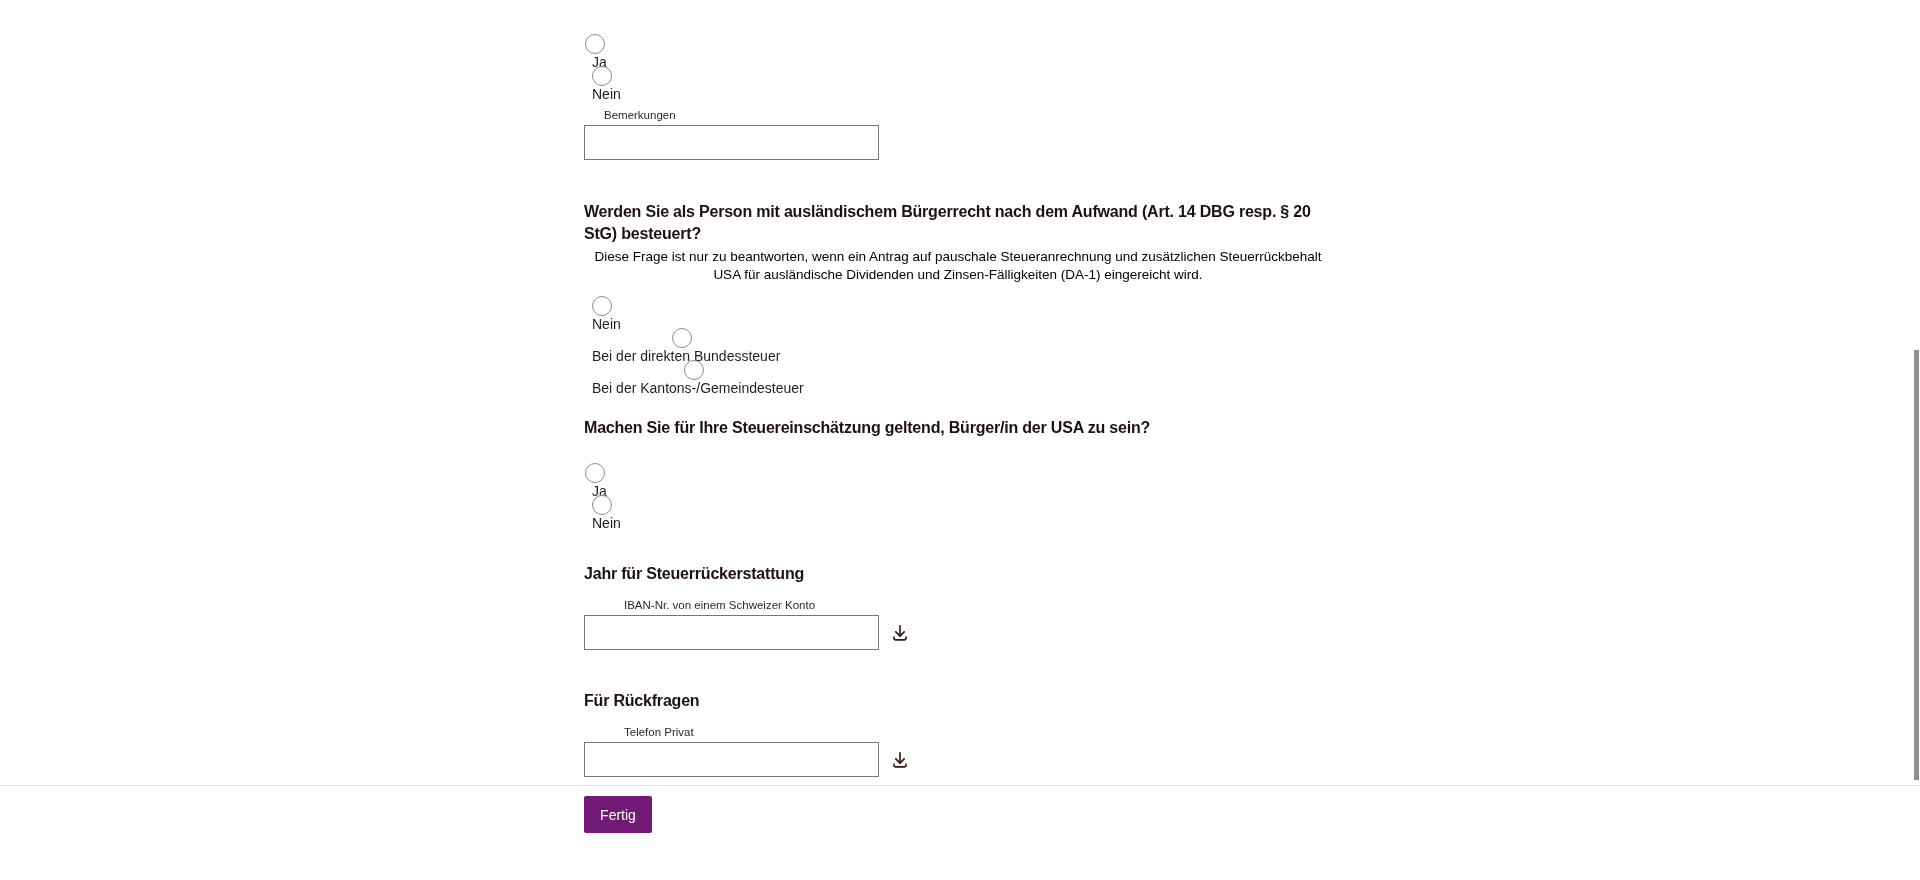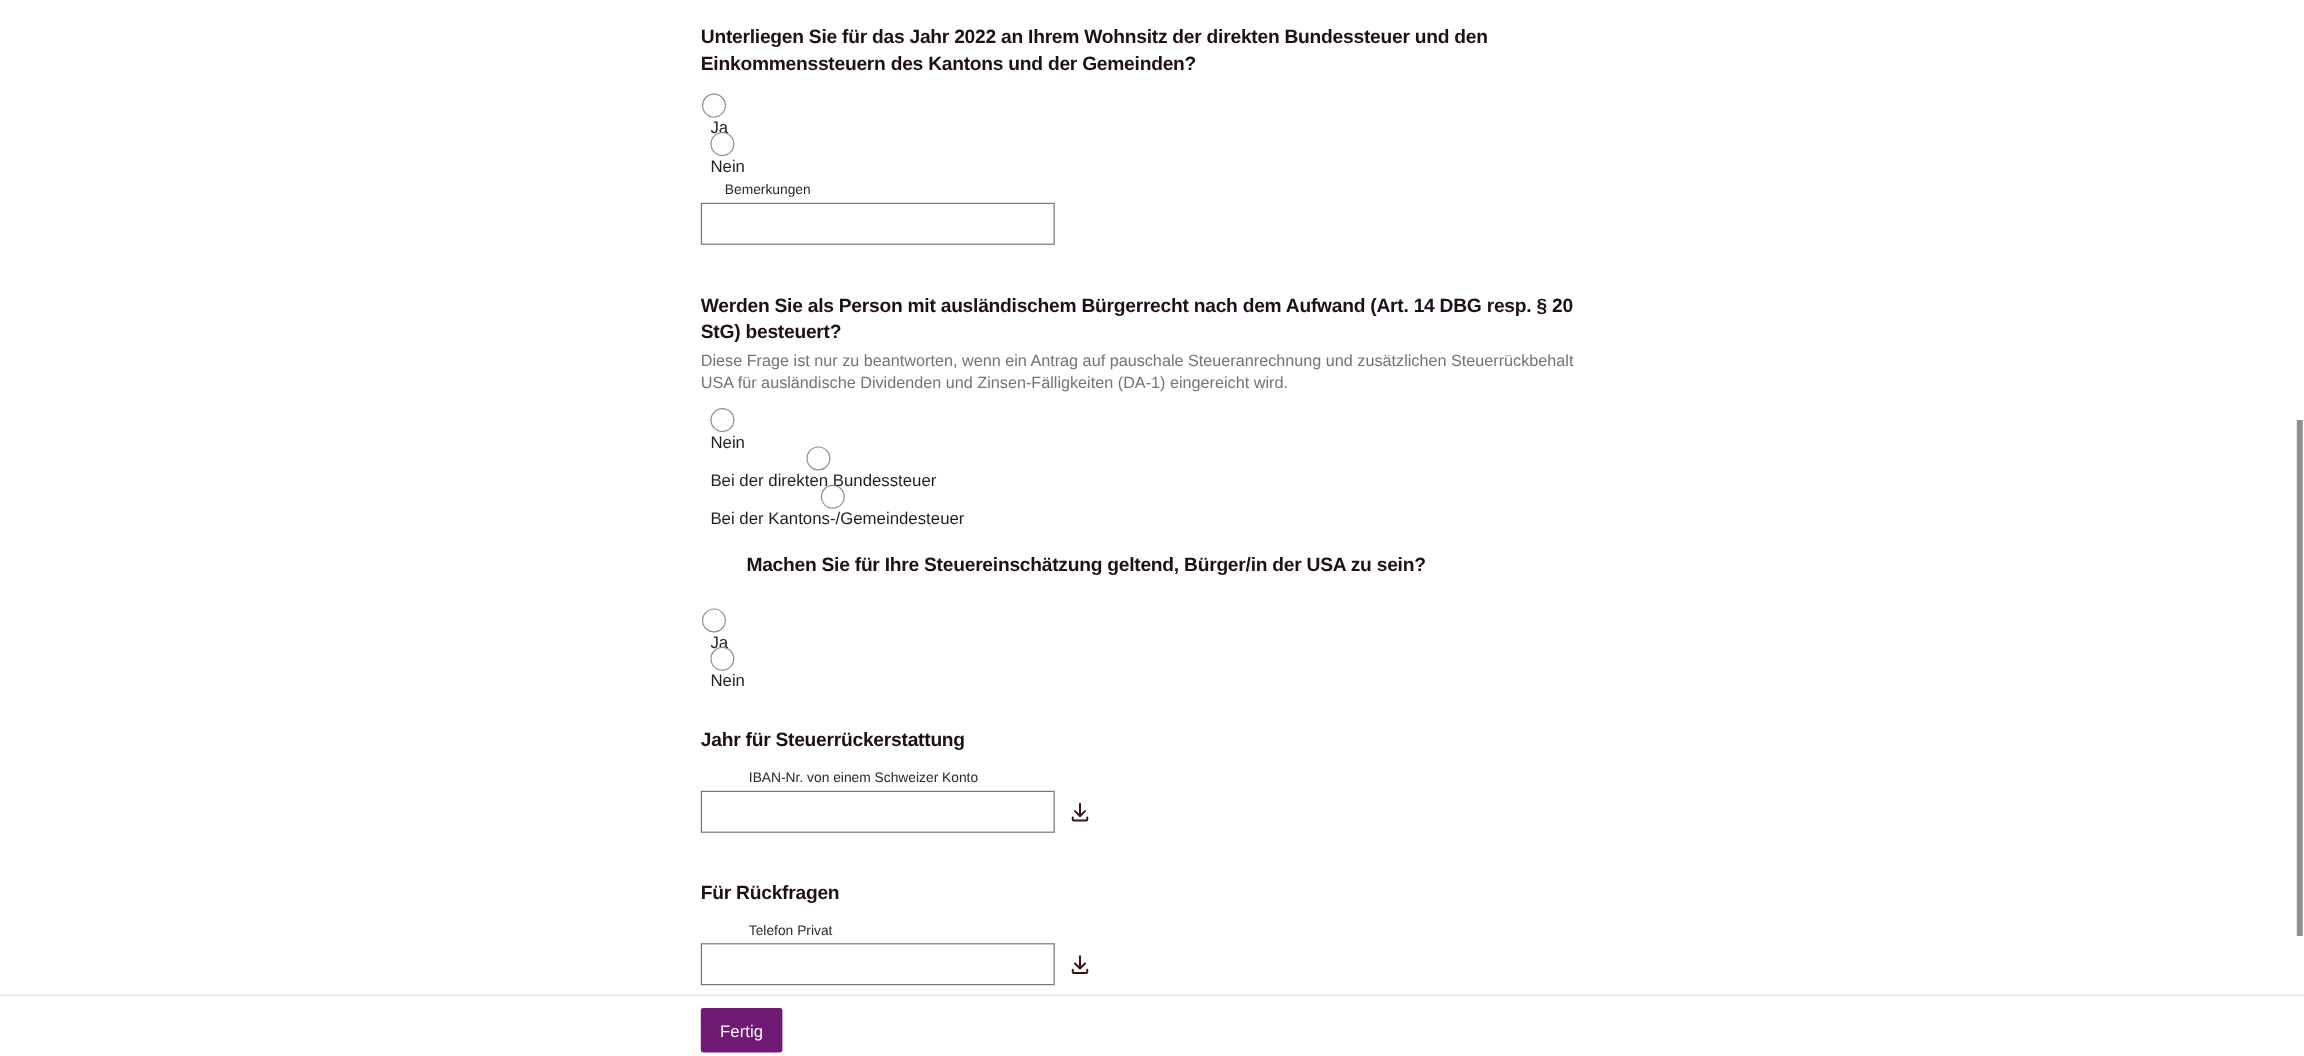--- a/index.html
+++ b/index.html
@@ -18,22 +18,23 @@
     font-size: 16px;
     font-weight: bold;
     line-height: 22px;
     letter-spacing: -0.2px;
     color: #201111;
     max-width: 748px;
   }
   .help-text {
     font-size: 13.5px;
     line-height: 18px;
-    color: #737373;
+    color: #000000;
     max-width: 748px;
+    text-align: center;
   }
   .radio-group { margin-top: 13px; }
   .radio-group.rg2 { margin-top: 12px; }
   .radio-group.rg3 { margin-top: 24px; }
   .radio-row {
     display: flex;
     align-items: center;
     height: 20px;
     margin-bottom: 12px;
     cursor: pointer;
@@ -86,21 +87,21 @@
     border: none;
     background: transparent;
     cursor: pointer;
     display: flex;
     align-items: center;
     justify-content: center;
     padding: 0;
   }
   .q2 { margin-top: 41px; }
   .help-mt { margin-top: 3px; }
-  .q3 { margin-top: 37px; margin-left: 38px; }
+  .q3 { margin-top: 37px; }
   .section-title-1 { margin-top: 48px; }
   .section-title-2 { margin-top: 40px; }
   .divider {
     margin-top: 8px;
     width: 1920px;
     height: 1px;
     background: #e2e2e2;
   }
   .footer {
     padding: 10px 0 0 584px;
@@ -126,21 +127,20 @@
     height: 430px;
     background: #8f8f8f;
   }
   svg.dl { display: block; }
 </style>
 </head>
 <body>
 
 <div class="content">
 
-  <div class="question-title">Unterliegen Sie für das Jahr 2022 an Ihrem Wohnsitz der direkten Bundessteuer und den Einkommenssteuern des Kantons und der Gemeinden?</div>
 
   <div class="radio-group">
     <div class="radio-row">
       <span class="radio-circle"></span>
       <span class="radio-label">Ja</span>
     </div>
     <div class="radio-row">
       <span class="radio-circle"></span>
       <span class="radio-label">Nein</span>
     </div>

